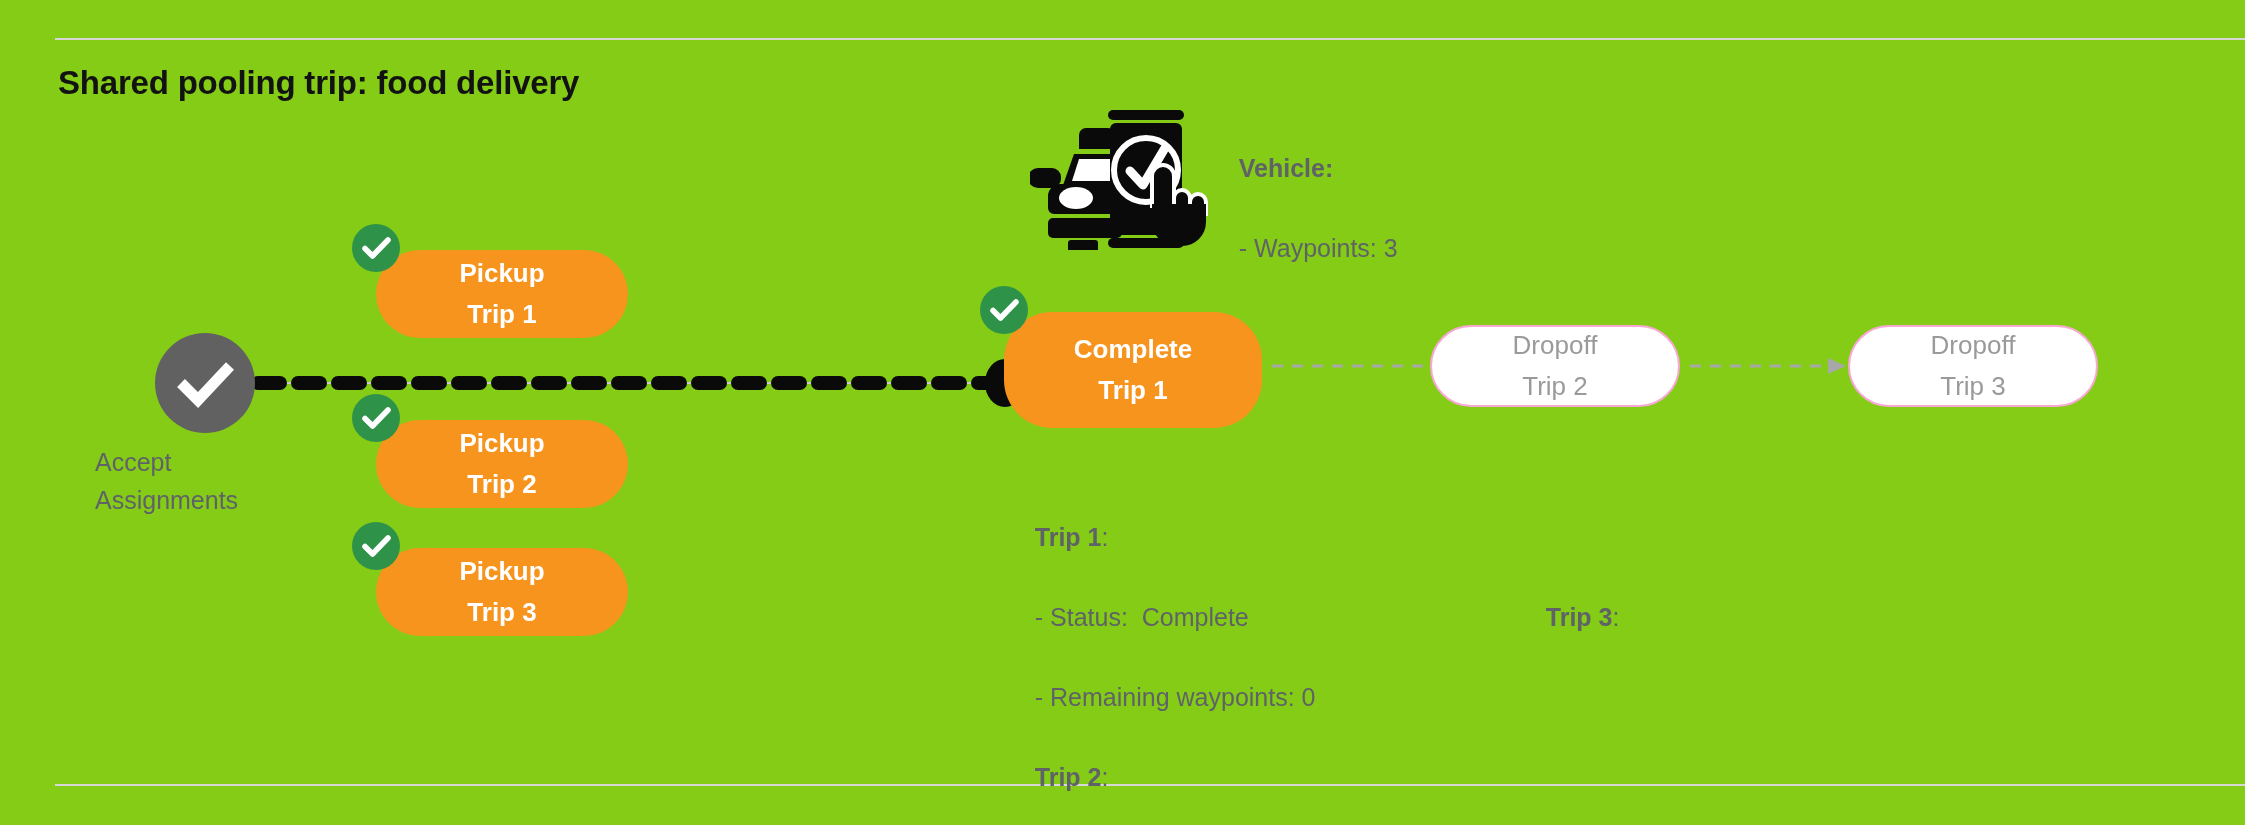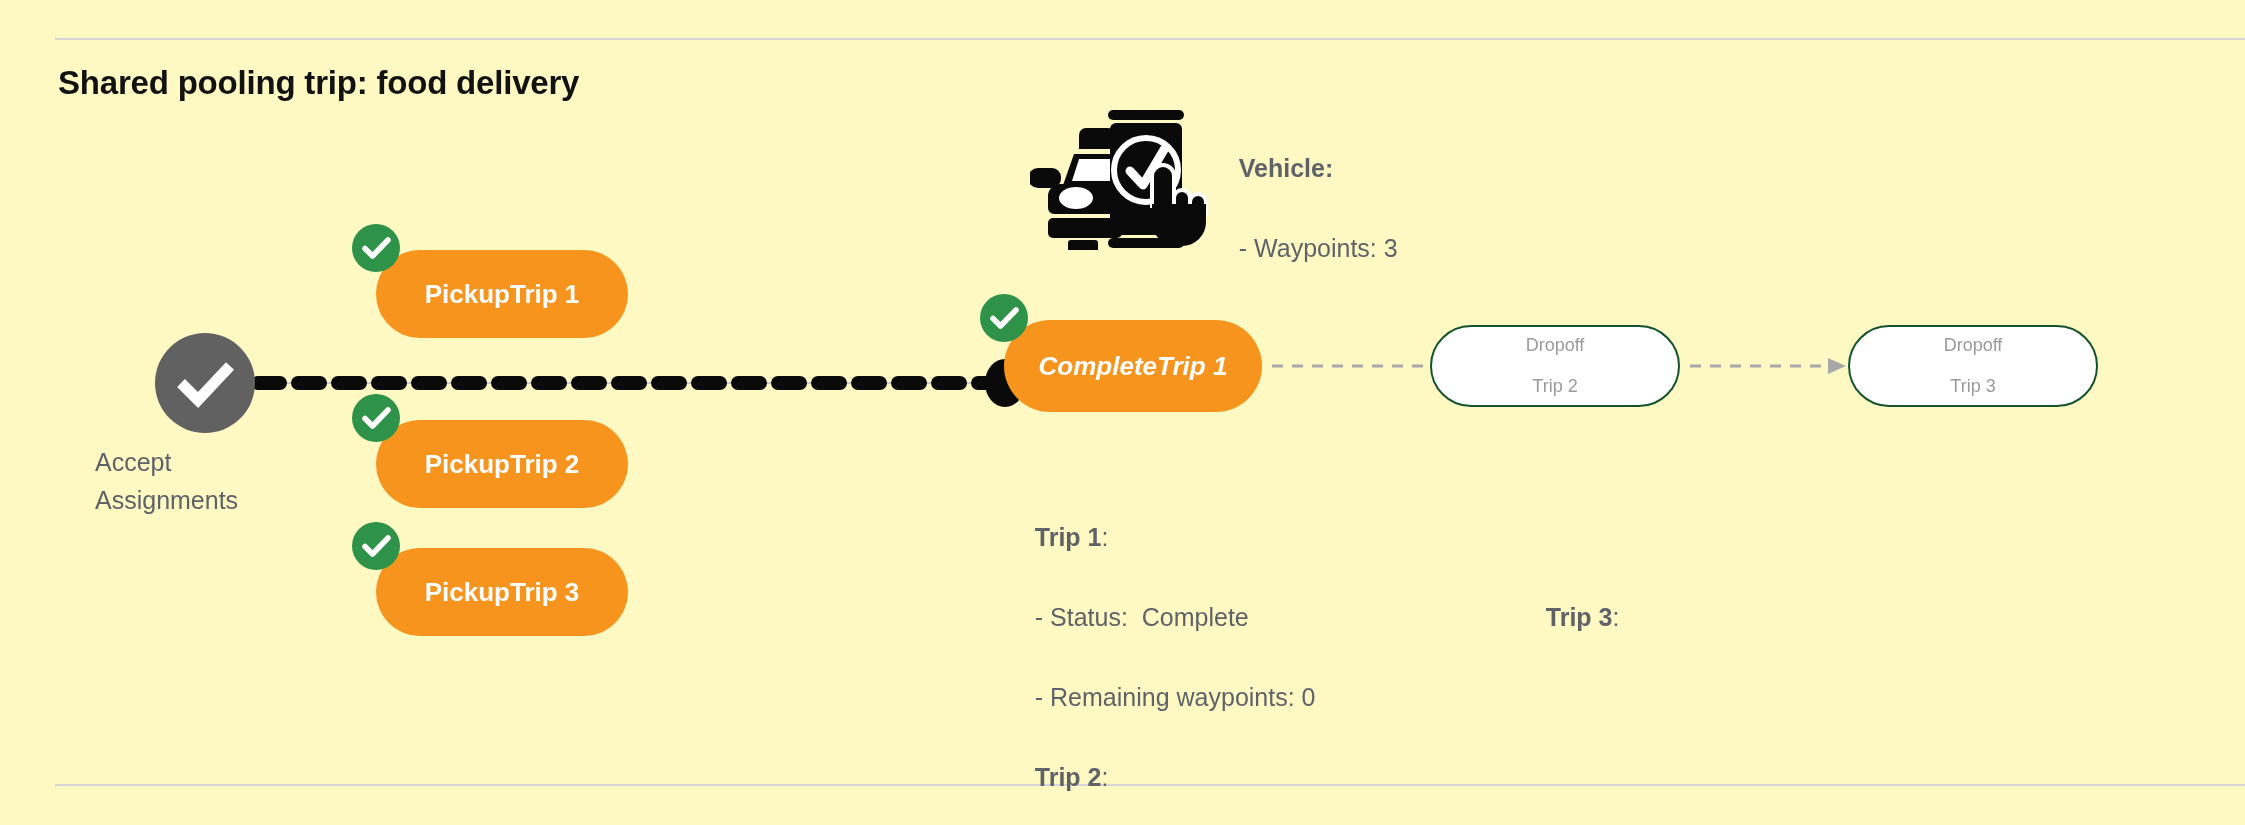--- a/index.html
+++ b/index.html
@@ -8,21 +8,21 @@
     background: #ffffff;
   }
   body {
     font-family: "Liberation Sans", sans-serif;
     -webkit-font-smoothing: antialiased;
   }
   #stage {
     position: relative;
     width: 2245px;
     height: 825px;
-    background: #fef9c3;
+    background: #84cc16;
     overflow: hidden;
   }
 
   
   .rule {
     position: absolute;
     left: 55px;
     width: 2190px;
     height: 2px;
     background: #d6d6d6;
@@ -77,58 +77,59 @@
     line-height: 38px;
     color: #5f6368;
   }
 
   
   .pill {
     position: absolute;
     background: #F7941E;
     border-radius: 48px;
     display: flex;
+    flex-direction: column;
     align-items: center;
     justify-content: center;
     color: #ffffff;
     font-size: 26px;
     font-weight: bold;
     line-height: 41px;
   }
   .pill .ln { display: block; }
 
   .pill-pickup1 { left: 376px; top: 250px;  width: 252px; height: 88px; }
   .pill-pickup2 { left: 376px; top: 420px;  width: 252px; height: 88px; }
   .pill-pickup3 { left: 376px; top: 548px;  width: 252px; height: 88px; }
-  .pill-complete{ left: 1004px; top: 320px; width: 258px; height: 92px; font-style: italic; }
+  .pill-complete{ left: 1004px; top: 312px; width: 258px; height: 116px; }
 
   
   .badge {
     position: absolute;
     width: 48px;
     height: 48px;
     border-radius: 50%;
     background: #2E9349;
     left: -24px;
     top: -26px;
   }
   .badge svg { position: absolute; left: 0; top: 0; }
 
   
   .pill-outline {
     position: absolute;
     background: #ffffff;
-    border: 2px solid #14532d;
+    border: 2px solid #f9a8d4;
     border-radius: 48px;
     display: flex;
     flex-direction: column;
     align-items: center;
     justify-content: center;
     color: #9a9a9a;
-    font-size: 18px;
+    font-size: 26px;
     line-height: 41px;
     box-sizing: border-box;
   }
   .pill-drop2 { left: 1430px; top: 325px; width: 250px; height: 82px; }
   .pill-drop3 { left: 1848px; top: 325px; width: 250px; height: 82px; }
 
   
   .info {
     position: absolute;
     font-size: 25px;

